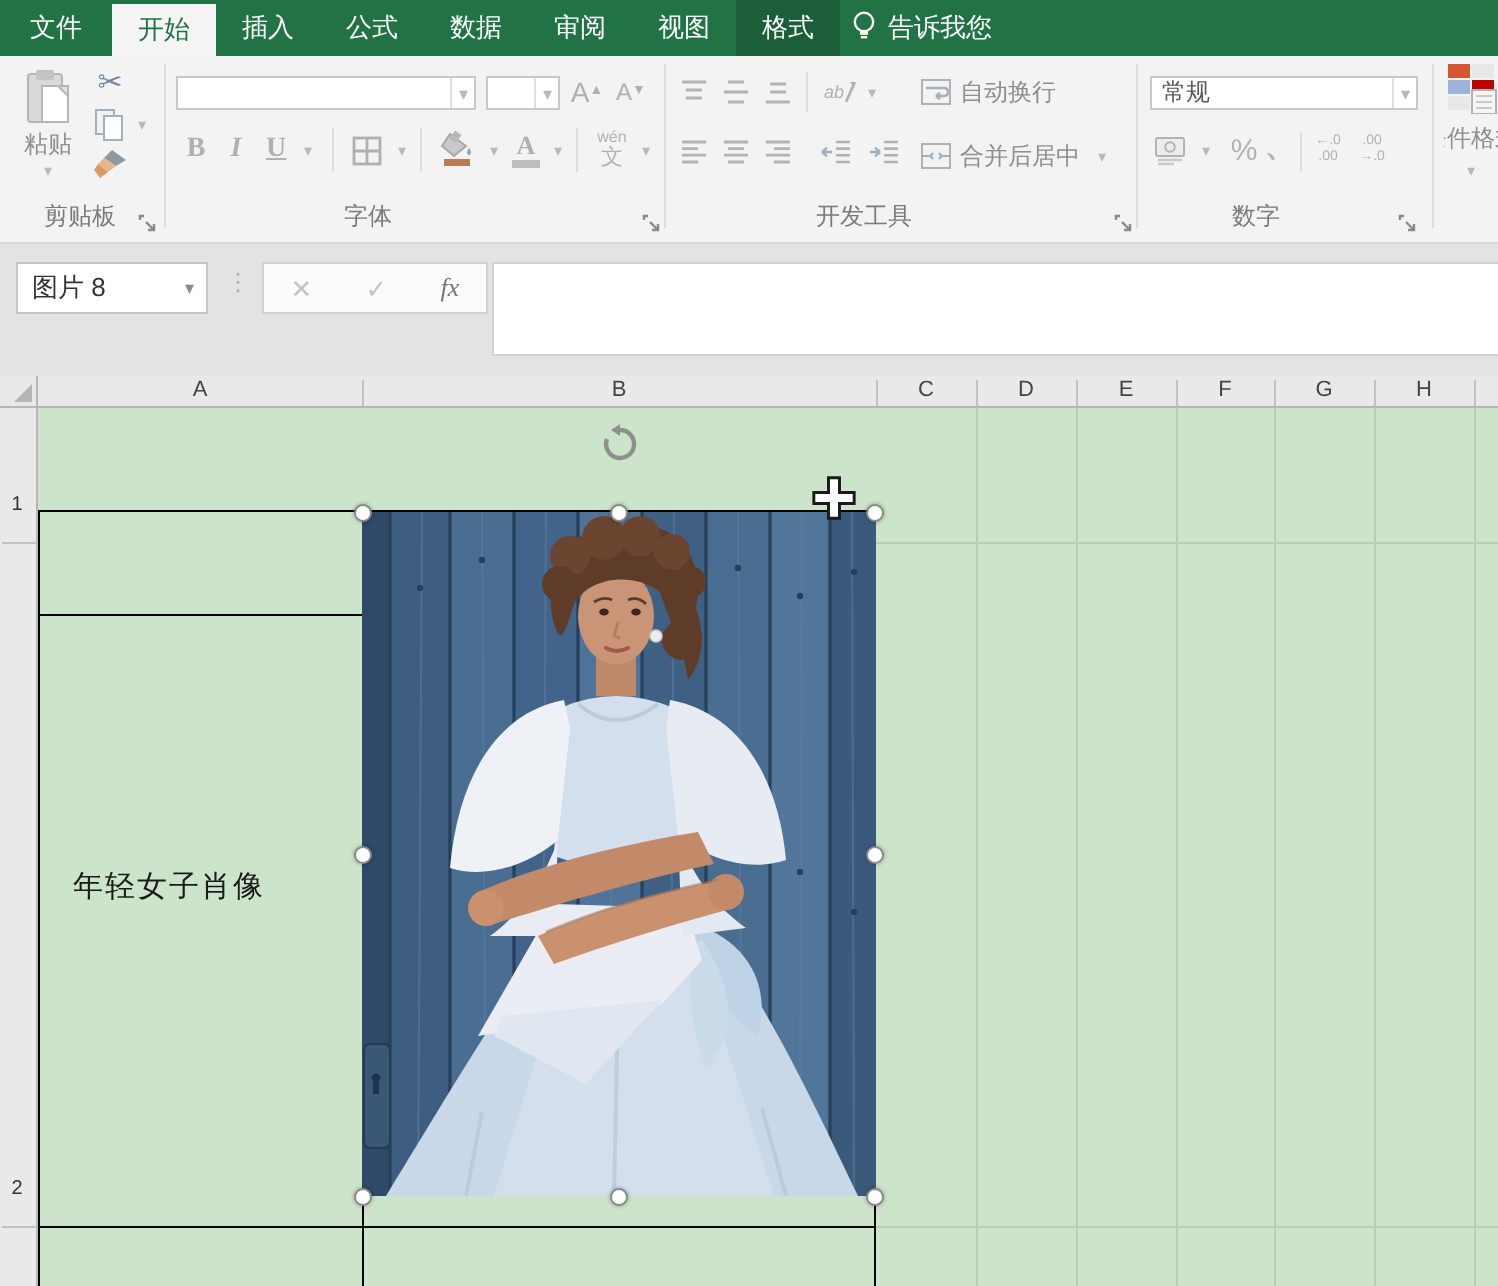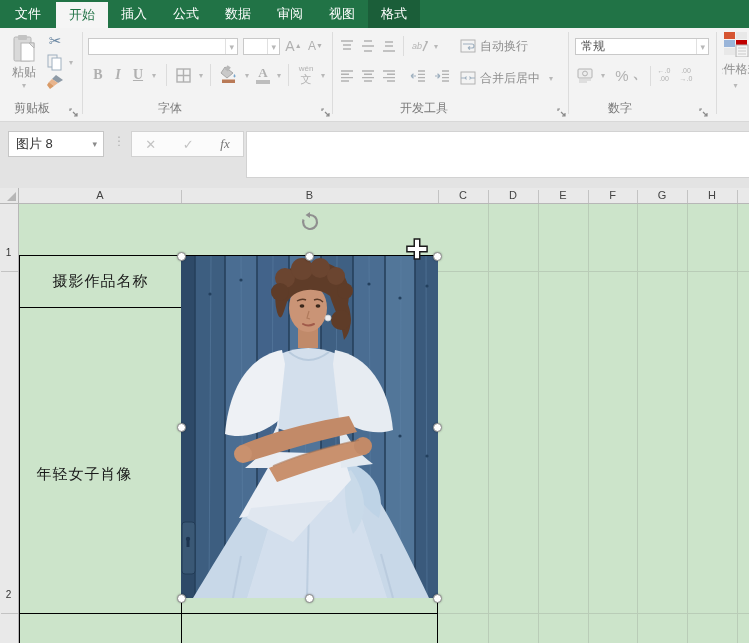--- a/index.html
+++ b/index.html
@@ -18,21 +18,21 @@
   .tab.context { background:#1b5e39; }
   .tellme { display:flex; align-items:center; color:#fff; font-size:13px;
     padding-left:6px; white-space:nowrap; }
   .bulb { margin-right:6px; }
 
   
   #ribbon { position:absolute; left:0; top:28px; width:749px; height:94px;
     background:#f3f3f3; border-bottom:1px solid #d8d8d8; }
   .vsep { position:absolute; top:4px; height:82px; width:1px; background:#dcdcdc; }
   .grp-label { position:absolute; top:72px; font-size:12px; color:#7a7a7a;
-    white-space:nowrap; }
+    text-align:center; white-space:nowrap; }
   .launcher { position:absolute; top:75px; width:10px; height:10px; }
   .combo { position:absolute; background:#fff; border:1px solid #c9c9c9;
     display:flex; align-items:center; font-size:12px; color:#555; }
   .combo .arr { margin-left:auto; color:#b8b8b8; font-size:9px; padding:0 3px;
     border-left:1px solid #e0e0e0; align-self:stretch; display:flex; align-items:center; }
   .ddarr { color:#b8b8b8; font-size:8px; }
   .ico-btn { position:absolute; display:flex; align-items:center; justify-content:center; }
   .glyph-gray { color:#b2b2b2; }
   .btn-label { font-size:12px; color:#8e8e8e; white-space:nowrap; }
   .letter { font-family:"Liberation Serif", serif; font-size:14px; color:#b0b0b0; font-weight:bold; }
@@ -85,20 +85,30 @@
 
   <div id="tabbar">
     <div class="tab file">文件</div>
     <div class="tab active">开始</div>
     <div class="tab">插入</div>
     <div class="tab">公式</div>
     <div class="tab">数据</div>
     <div class="tab">审阅</div>
     <div class="tab">视图</div>
     <div class="tab context">格式</div>
+    <div class="tellme">
+      <span class="bulb">
+        <svg width="12" height="16" viewBox="0 0 12 16">
+            <circle cx="6" cy="6" r="4.6" fill="none" stroke="#fff" stroke-width="1.2"></circle>
+            <rect x="4" y="11" width="4" height="1.4" fill="#fff"></rect>
+            <rect x="4.4" y="13" width="3.2" height="1.2" fill="#fff"></rect>
+          </svg>
+      </span>
+      <span>告诉我您</span>
+    </div>
   </div>
 
   <div id="ribbon">
 
     <div class="ico-btn" style="left:6px; top:4px; width:36px; height:60px; flex-direction:column;">
       <svg width="24" height="30" viewBox="0 0 24 30">
         <rect x="2" y="3" width="17" height="24" rx="1.5" fill="#d9d9d9" stroke="#b5b5b5"></rect>
         <rect x="6" y="1" width="9" height="5" rx="1" fill="#c3c3c3"></rect>
         <rect x="9" y="9" width="13" height="18" fill="#fff" stroke="#b5b5b5"></rect>
         <path d="M17 9 l5 0 0 5 z" fill="#e2e2e2" stroke="#b5b5b5"></path>
@@ -369,23 +379,22 @@
       <div class="gridh" style="left:419px; top:67px; width:311px;"></div>
       <div class="gridh" style="left:419px; top:409px; width:311px;"></div>
 
       <div class="bborder" style="left:0; top:51px; width:419px; height:1px;"></div>
       <div class="bborder" style="left:0; top:51px; width:1px; height:388px;"></div>
       <div class="bborder" style="left:162px; top:51px; width:1px; height:388px;"></div>
       <div class="bborder" style="left:418px; top:51px; width:1px; height:388px;"></div>
       <div class="bborder" style="left:0; top:103px; width:419px; height:1px;"></div>
       <div class="bborder" style="left:0; top:409px; width:419px; height:1px;"></div>
 
-      <div class="cell-txt" style="left:1px; top:52px; width:161px; height:51px;">摄影作品名称</div>
       <div class="cell-txt" style="left:163px; top:52px; width:255px; height:51px;">图片</div>
-      <div class="cell-txt" style="left:1px; top:118px; width:129px; height:305px;">年轻女子肖像</div>
+      <div class="cell-txt" style="left:1px; top:87px; width:129px; height:305px;">年轻女子肖像</div>
 
       <div id="picture">
         <svg width="257" height="342" viewBox="0 0 257 342">
 
           <rect x="0" y="0" width="257" height="342" fill="#46688c"></rect>
           <rect x="0" y="0" width="14" height="342" fill="#2e4a68"></rect>
           <rect x="14" y="0" width="30" height="342" fill="#3d5e80"></rect>
           <rect x="44" y="0" width="32" height="342" fill="#4a6d92"></rect>
           <rect x="76" y="0" width="32" height="342" fill="#42638a"></rect>
           <rect x="108" y="0" width="32" height="342" fill="#507499"></rect>

